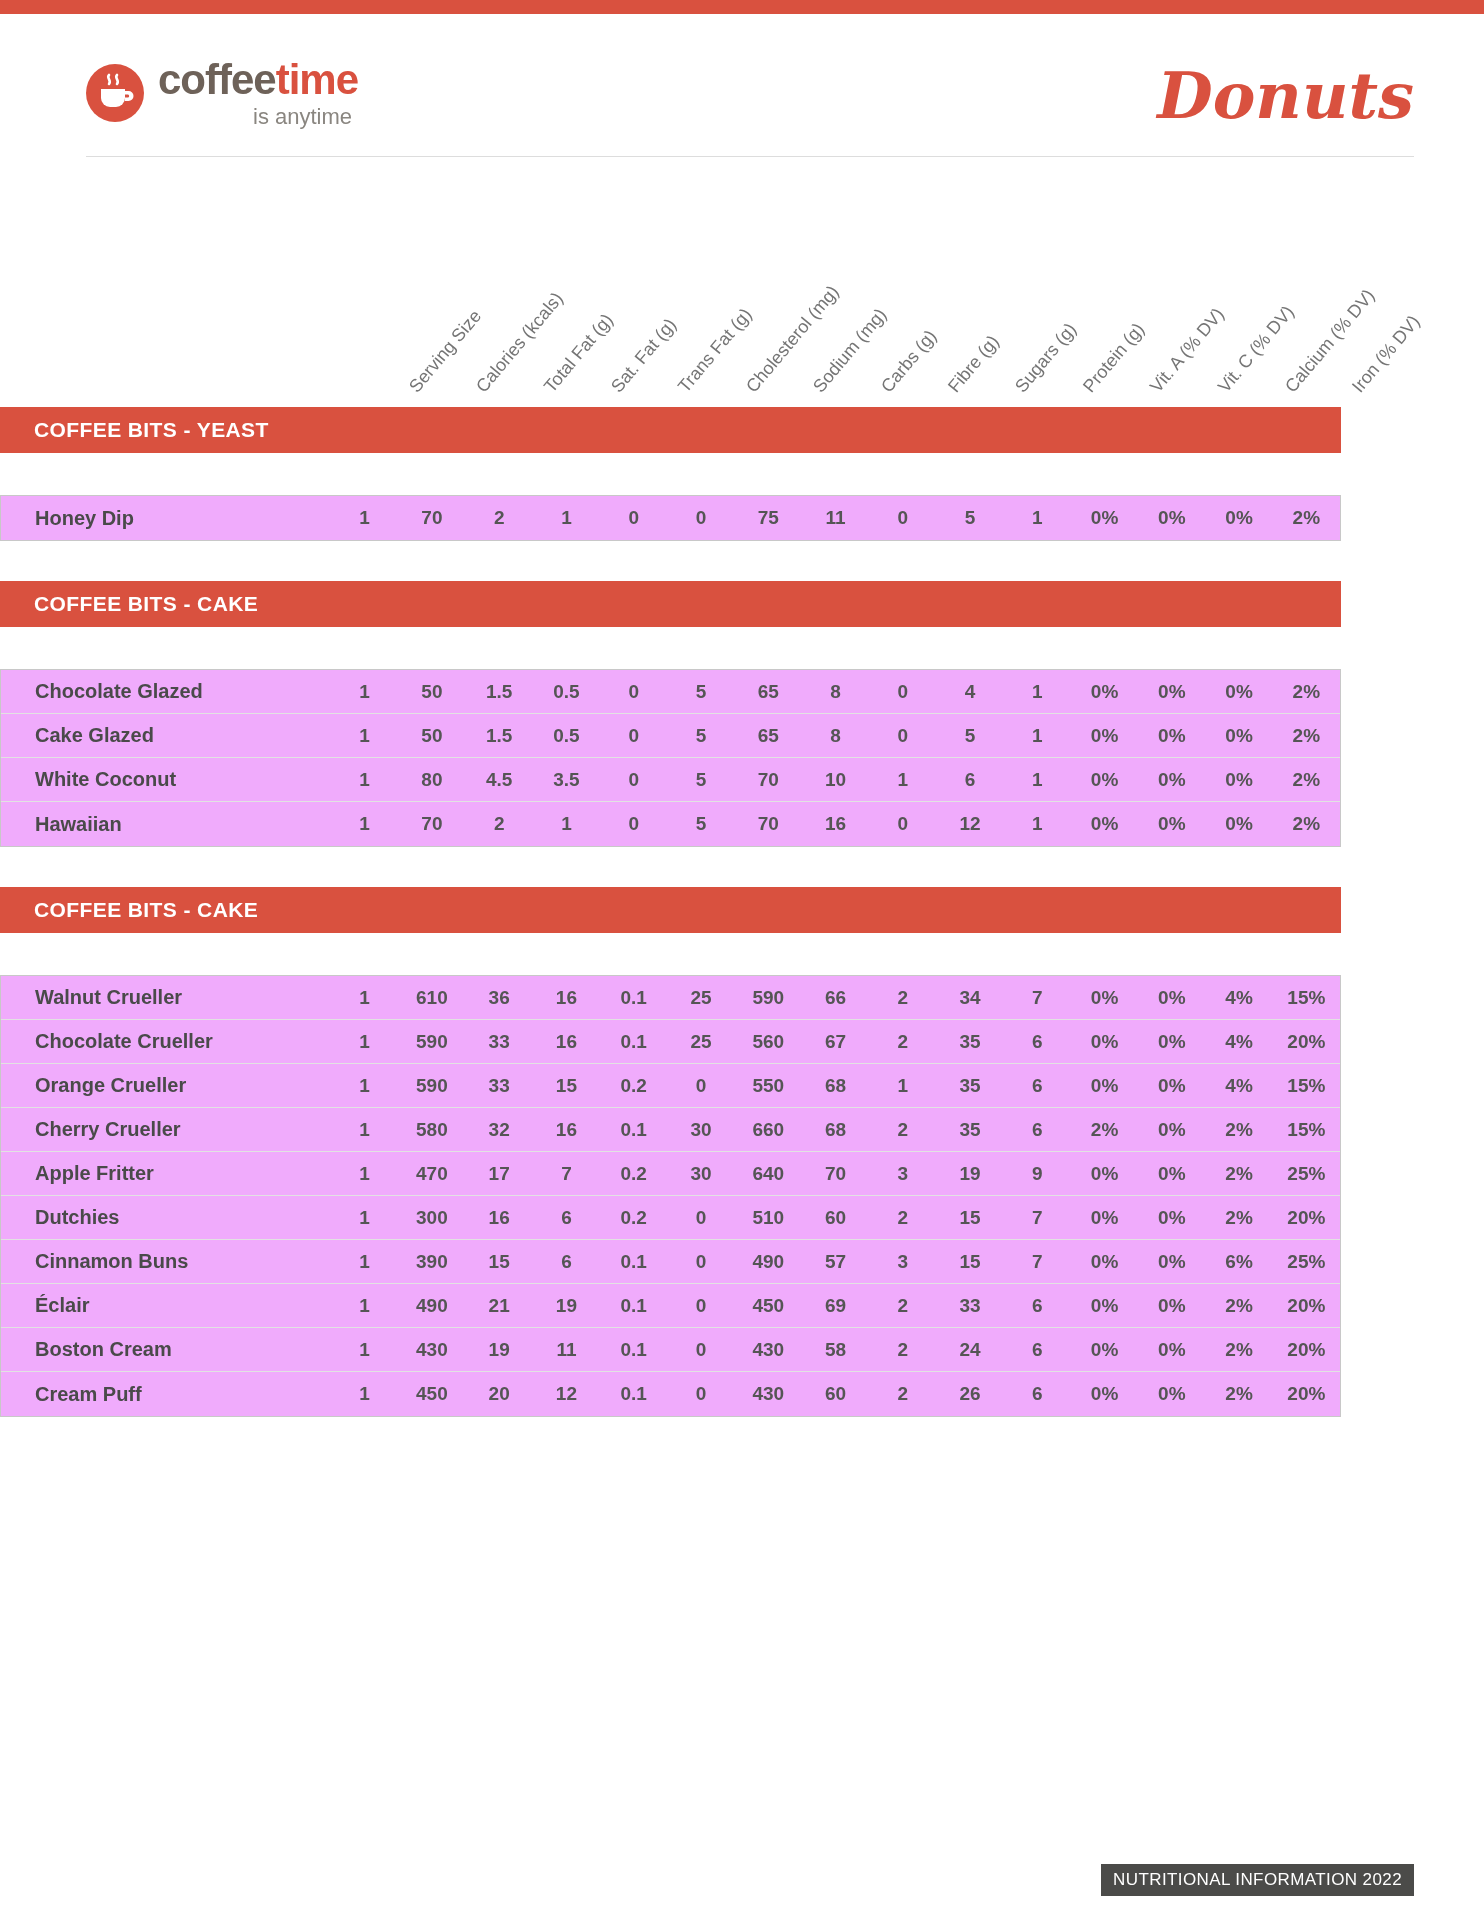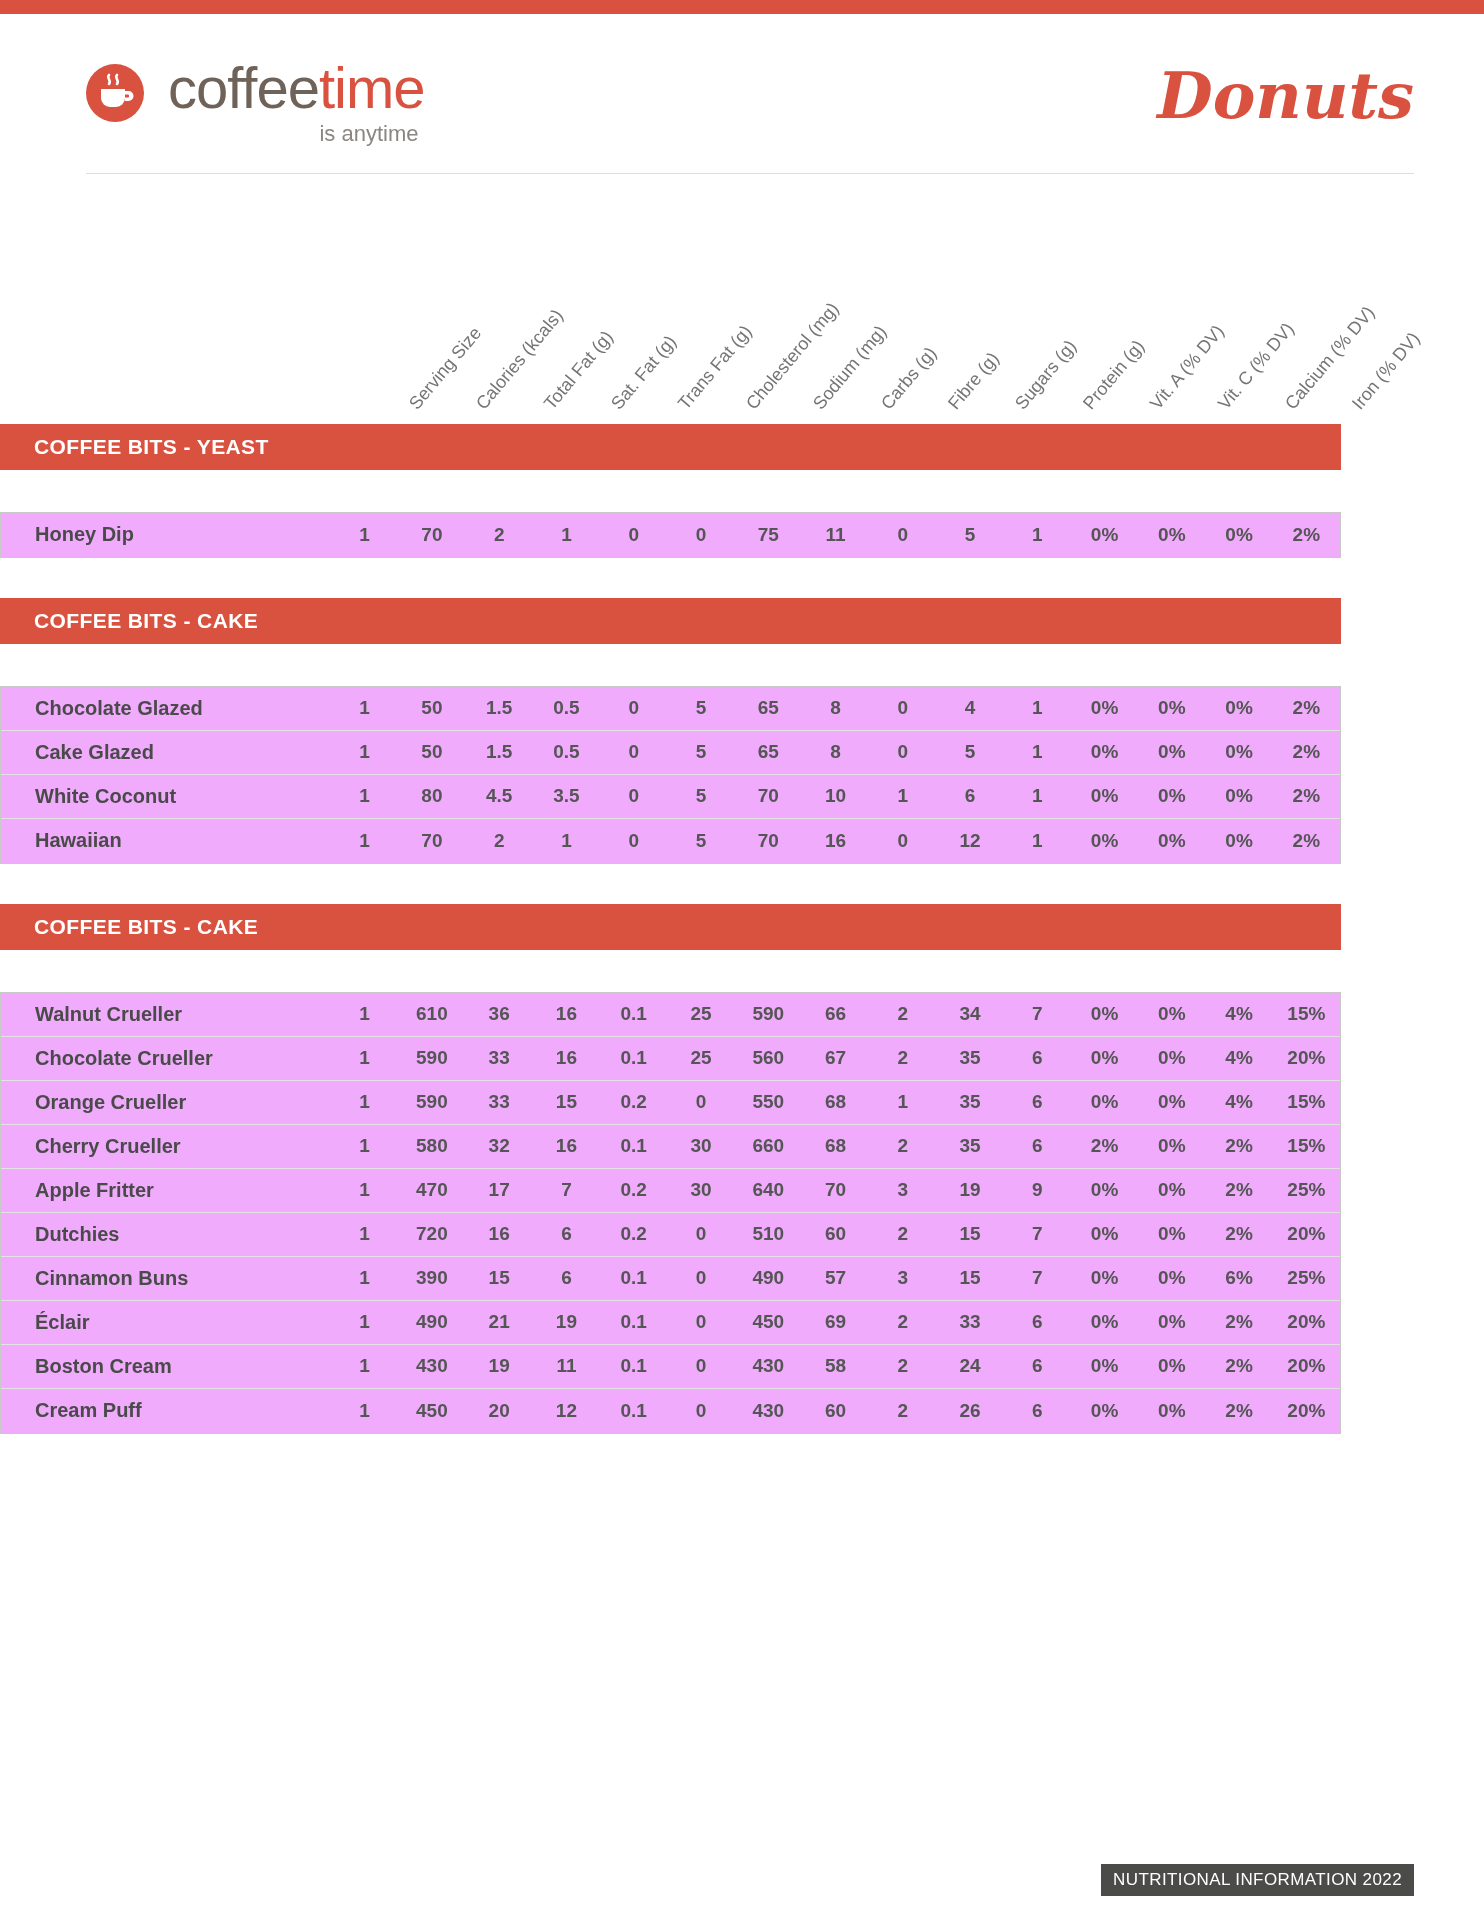--- a/index.html
+++ b/index.html
@@ -23,21 +23,21 @@
 
   .header {
     display: flex;
     justify-content: space-between;
     align-items: flex-start;
     padding: 44px 70px 0 86px;
   }
   .logo { display: flex; align-items: flex-start; gap: 14px; }
   .logo-badge { width: 58px; height: 58px; margin-top: 6px; flex: 0 0 auto; }
   .logo-text { display: flex; flex-direction: column; }
-  .logo-words { font-size: 58px; font-weight: normal; letter-spacing: -1px; line-height: 1.05; margin-left: 10px; }
+  .logo-words { font-size: 42px; font-weight: bold; letter-spacing: -1px; line-height: 1.05; }
   .word-coffee { color: #6E6259; }
   .word-time { color: #D9513F; }
   .tagline { color: #8a8680; font-size: 22px; margin-top: 2px; text-align: right; padding-right: 6px; }
   .brand-script {
     font-family: "DejaVu Serif", serif;
     font-style: italic;
     font-weight: bold;
     color: #D9513F;
     font-size: 64px;
     line-height: 1;
@@ -352,21 +352,21 @@
           <div class="cell">19</div>
           <div class="cell">9</div>
           <div class="cell">0%</div>
           <div class="cell">0%</div>
           <div class="cell">2%</div>
           <div class="cell">25%</div>
         </div>
         <div class="data-row">
           <div class="row-name">Dutchies</div>
           <div class="cell">1</div>
-          <div class="cell">720</div>
+          <div class="cell">300</div>
           <div class="cell">16</div>
           <div class="cell">6</div>
           <div class="cell">0.2</div>
           <div class="cell">0</div>
           <div class="cell">510</div>
           <div class="cell">60</div>
           <div class="cell">2</div>
           <div class="cell">15</div>
           <div class="cell">7</div>
           <div class="cell">0%</div>

